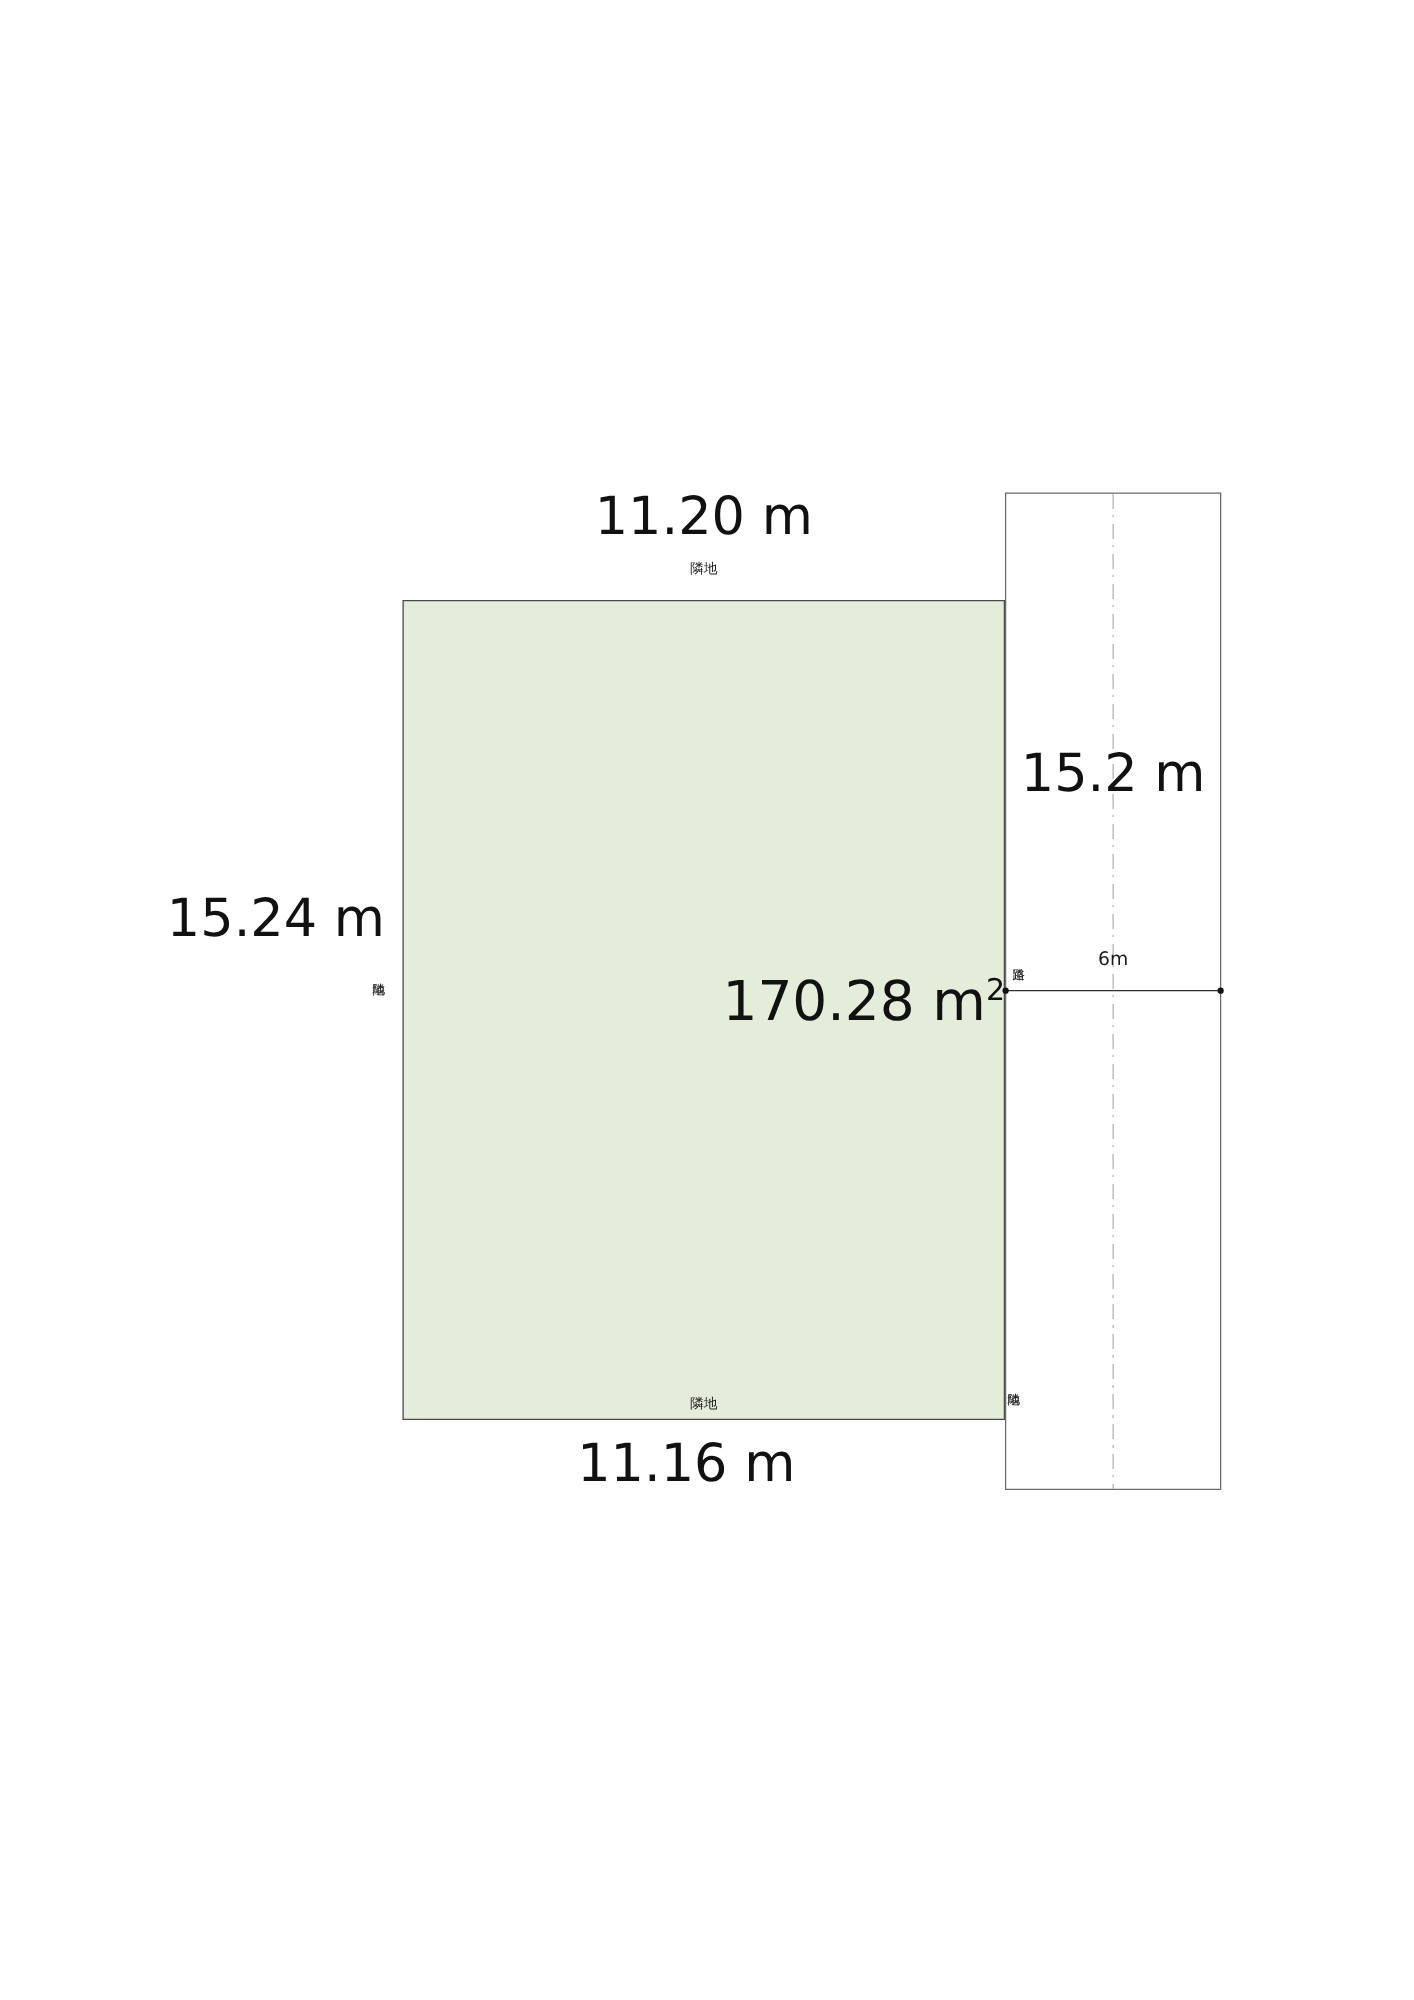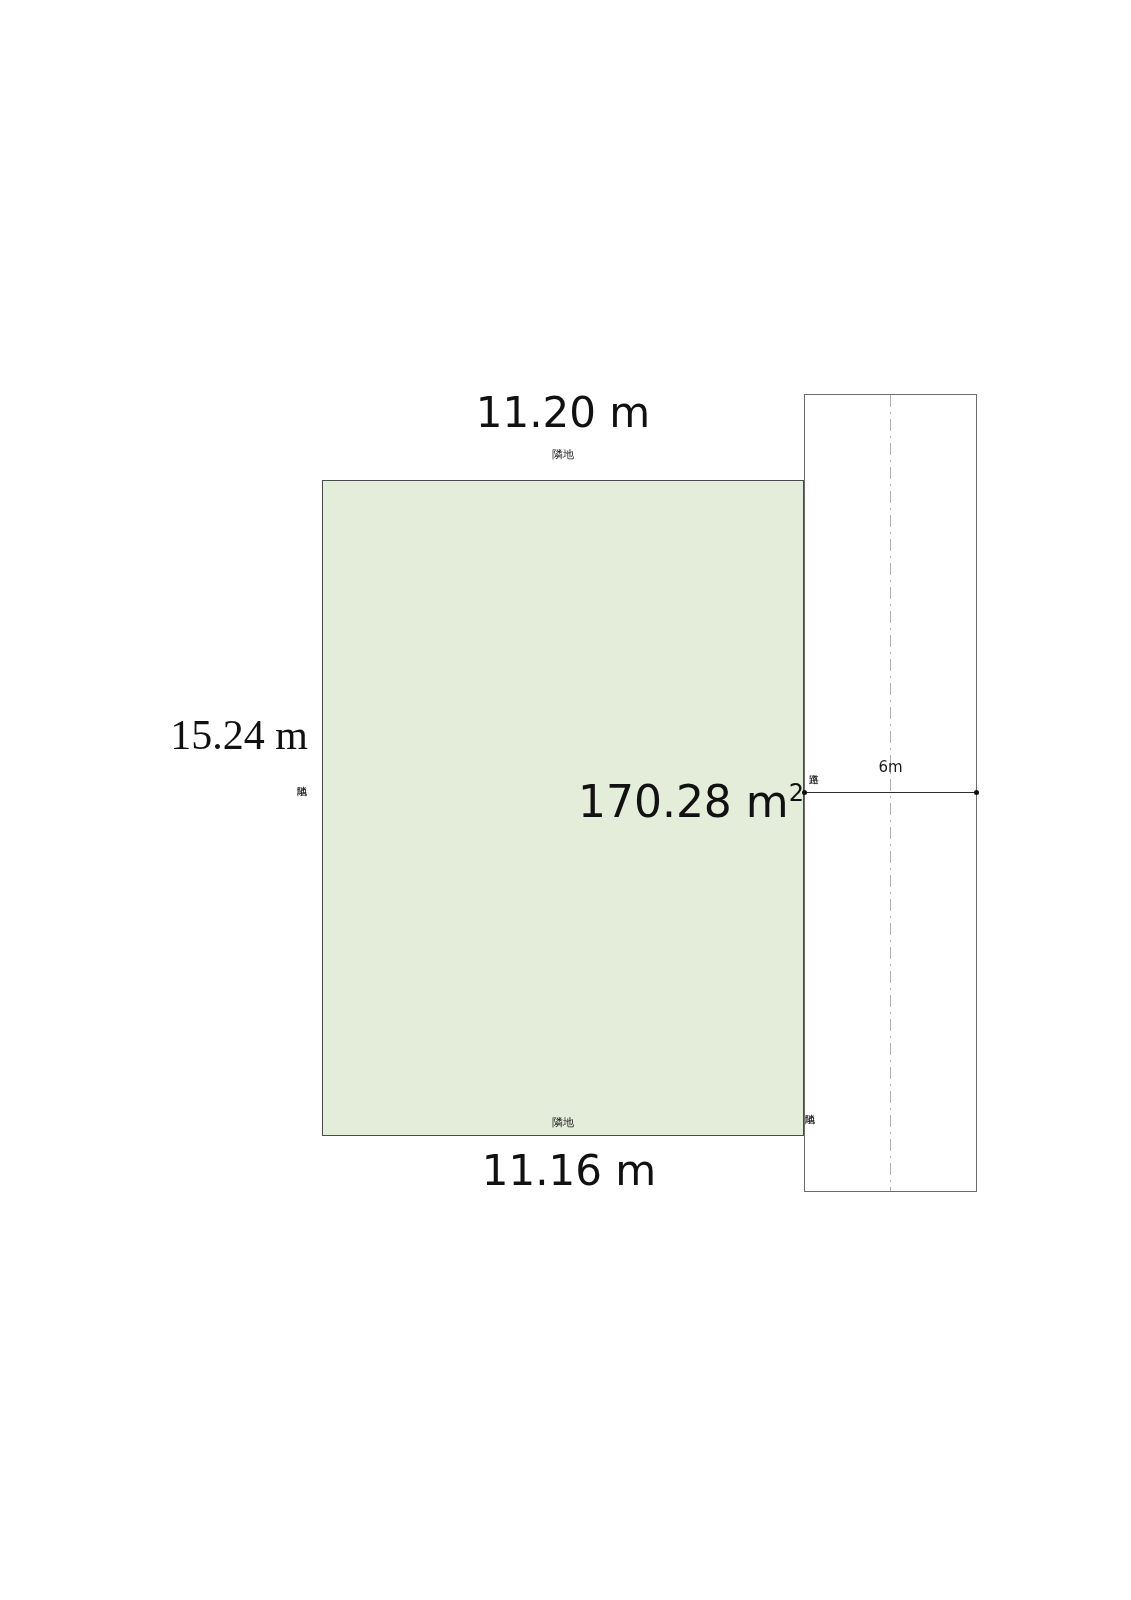--- a/index.html
+++ b/index.html
@@ -37,22 +37,22 @@
       #b0b0b0 17px 19px,
       transparent 19px 24px);
   }
 
   
   .dim-big{
     font-size:42px;line-height:1.1;color:#111111;
     text-align:center;white-space:nowrap;
   }
   #dim-top{left:322px;width:482px;top:390px;}
-  #dim-left{left:58px;width:250px;top:712px;text-align:right;font-family:Liberation Serif, serif;}
-  #dim-bottom{left:328px;width:482px;top:1148px;}
+  #dim-left{left:58px;width:250px;top:712px;text-align:right;}
+  #dim-bottom{left:308px;width:482px;top:1148px;}
   #road-length{left:804px;width:173px;top:596px;}
 
   #area-label{
     left:322px;width:482px;top:776px;
     font-size:44px;text-align:right;white-space:nowrap;color:#111111;
   }
   #area-label sup{font-size:24px;vertical-align:super;line-height:0;}
 
   
   .tiny{font-size:11px;line-height:1.1;color:#222222;}
@@ -106,20 +106,21 @@
   <div id="dim-left" class="abs dim-big">15.24 m</div>
   <div id="adj-left" class="abs tiny-v">隣地</div>
 
   <div id="area-label" class="abs">
     <span>170.28 m</span><sup>2</sup>
   </div>
 
   <div id="adj-bottom" class="abs tiny">隣地</div>
   <div id="dim-bottom" class="abs dim-big">11.16 m</div>
 
+  <div id="road-length" class="abs dim-big">15.2 m</div>
 
   <div id="road-width-label" class="abs">6m</div>
   <div id="road-width-line" class="abs">
     <span id="dot-left" class="dim-dot"></span>
     <span id="dot-right" class="dim-dot"></span>
   </div>
 
   <div id="road-name" class="abs tiny-v">道路</div>
   <div id="road-adj" class="abs tiny-v">隣地</div>
 

